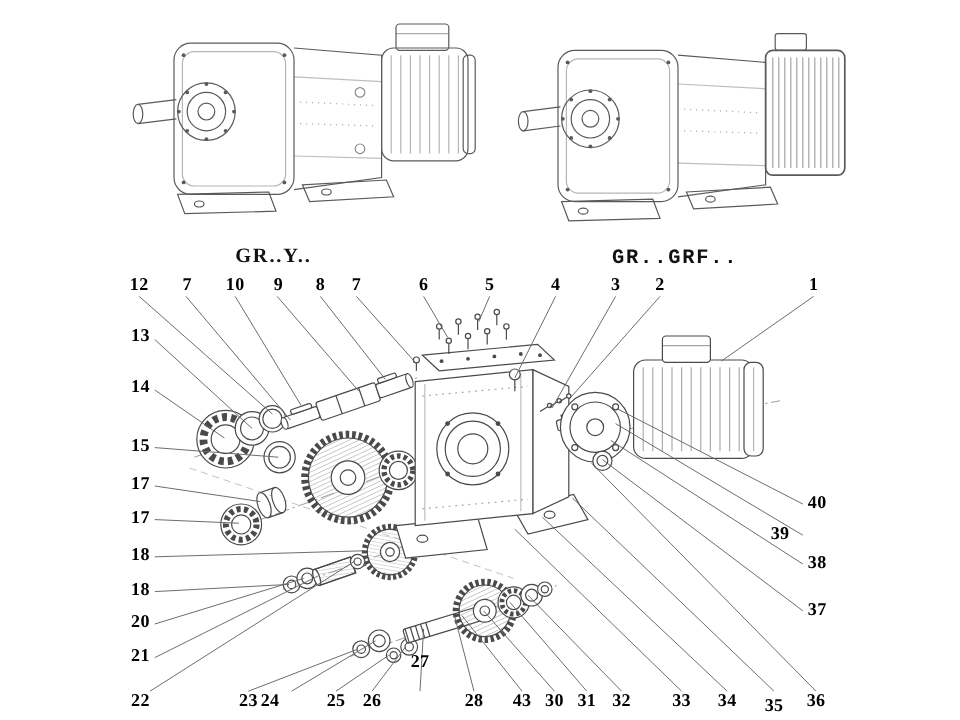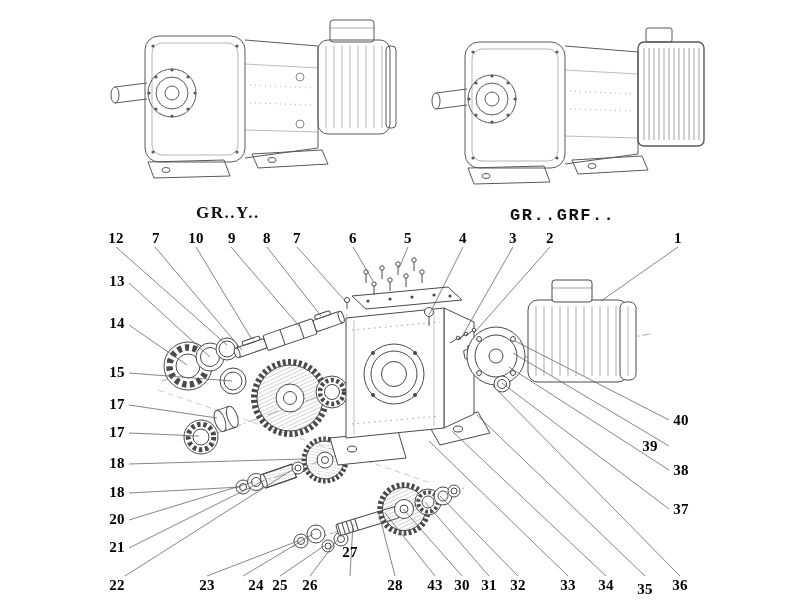--- a/index.html
+++ b/index.html
@@ -455,21 +455,21 @@
 <span class="co" style="left:117px;top:372px">15</span>
 <span class="co" style="left:117px;top:404px">17</span>
 <span class="co" style="left:117px;top:432px">17</span>
 <span class="co" style="left:117px;top:463px">18</span>
 <span class="co" style="left:117px;top:492px">18</span>
 <span class="co" style="left:117px;top:519px">20</span>
 <span class="co" style="left:117px;top:547px">21</span>
 <span class="co" style="left:117px;top:585px">22</span>
 
 <span class="co" style="left:207px;top:585px">23</span>
-<span class="co" style="left:256px;top:585px">24</span>
+<span class="co" style="left:225px;top:585px">24</span>
 <span class="co" style="left:280px;top:585px">25</span>
 <span class="co" style="left:310px;top:585px">26</span>
 <span class="co" style="left:350px;top:552px">27</span>
 <span class="co" style="left:395px;top:585px">28</span>
 <span class="co" style="left:435px;top:585px">43</span>
 <span class="co" style="left:462px;top:585px">30</span>
 <span class="co" style="left:489px;top:585px">31</span>
 <span class="co" style="left:518px;top:585px">32</span>
 <span class="co" style="left:568px;top:585px">33</span>
 <span class="co" style="left:606px;top:585px">34</span>

